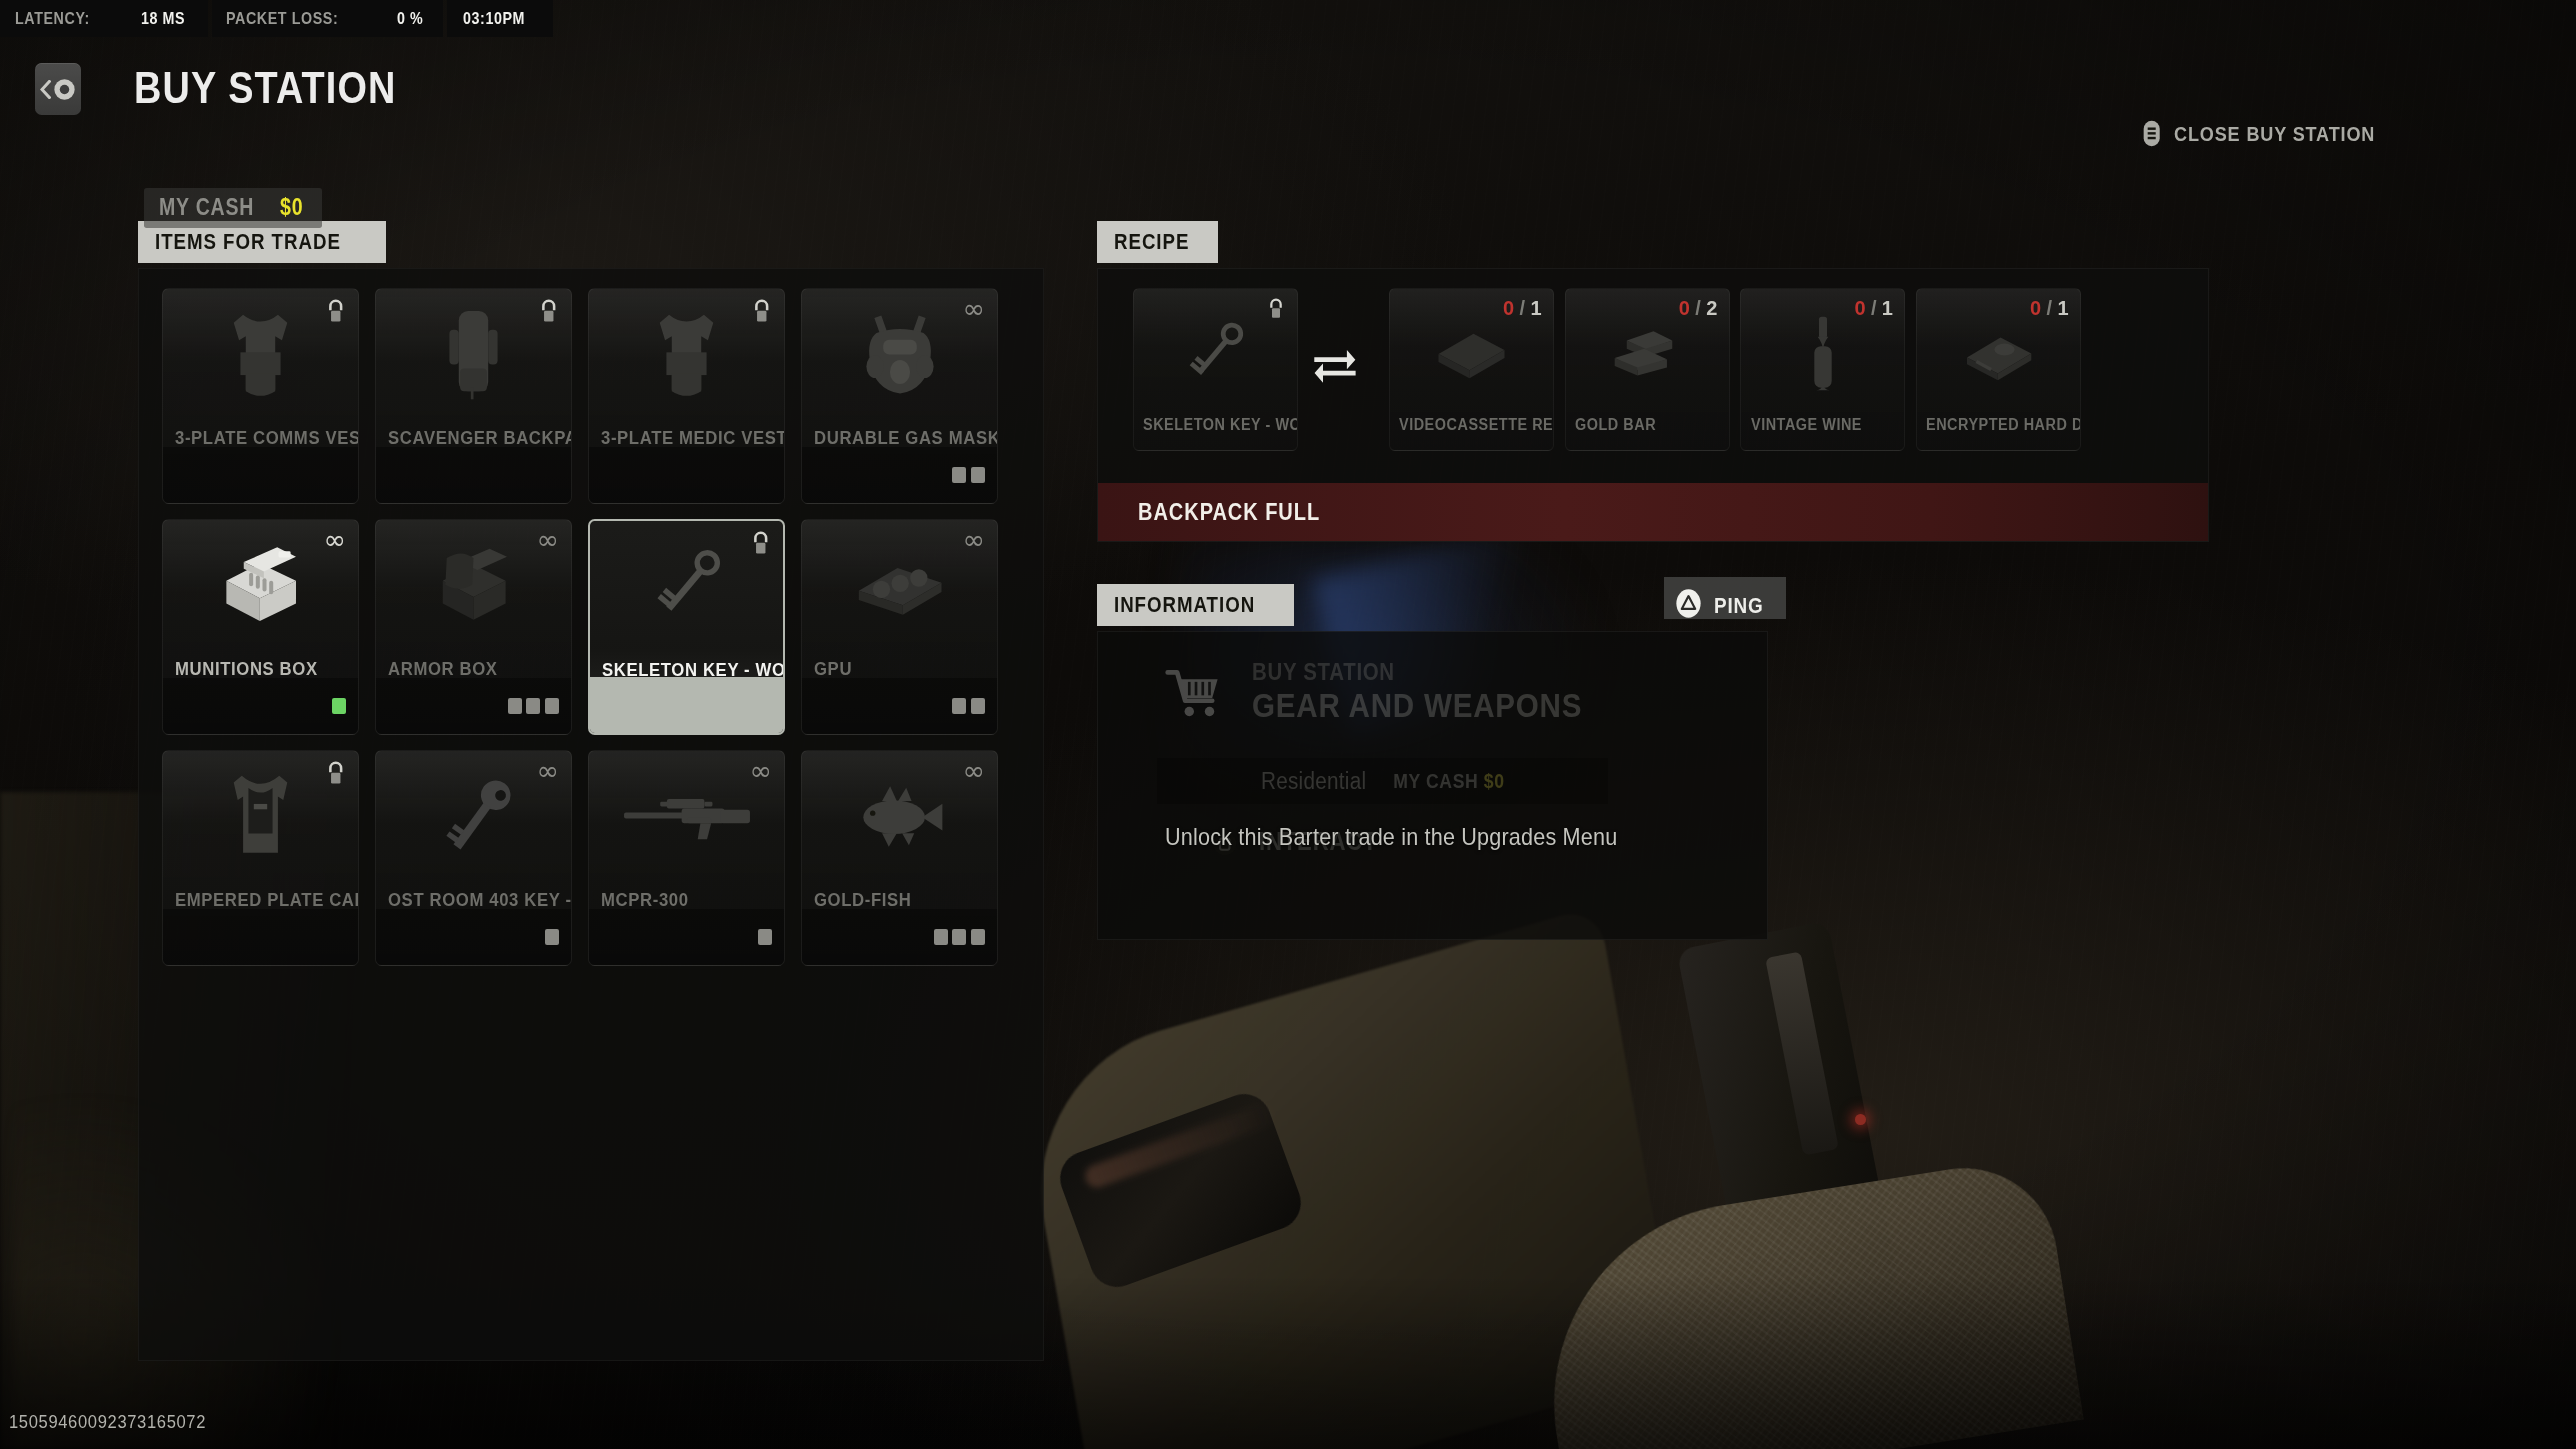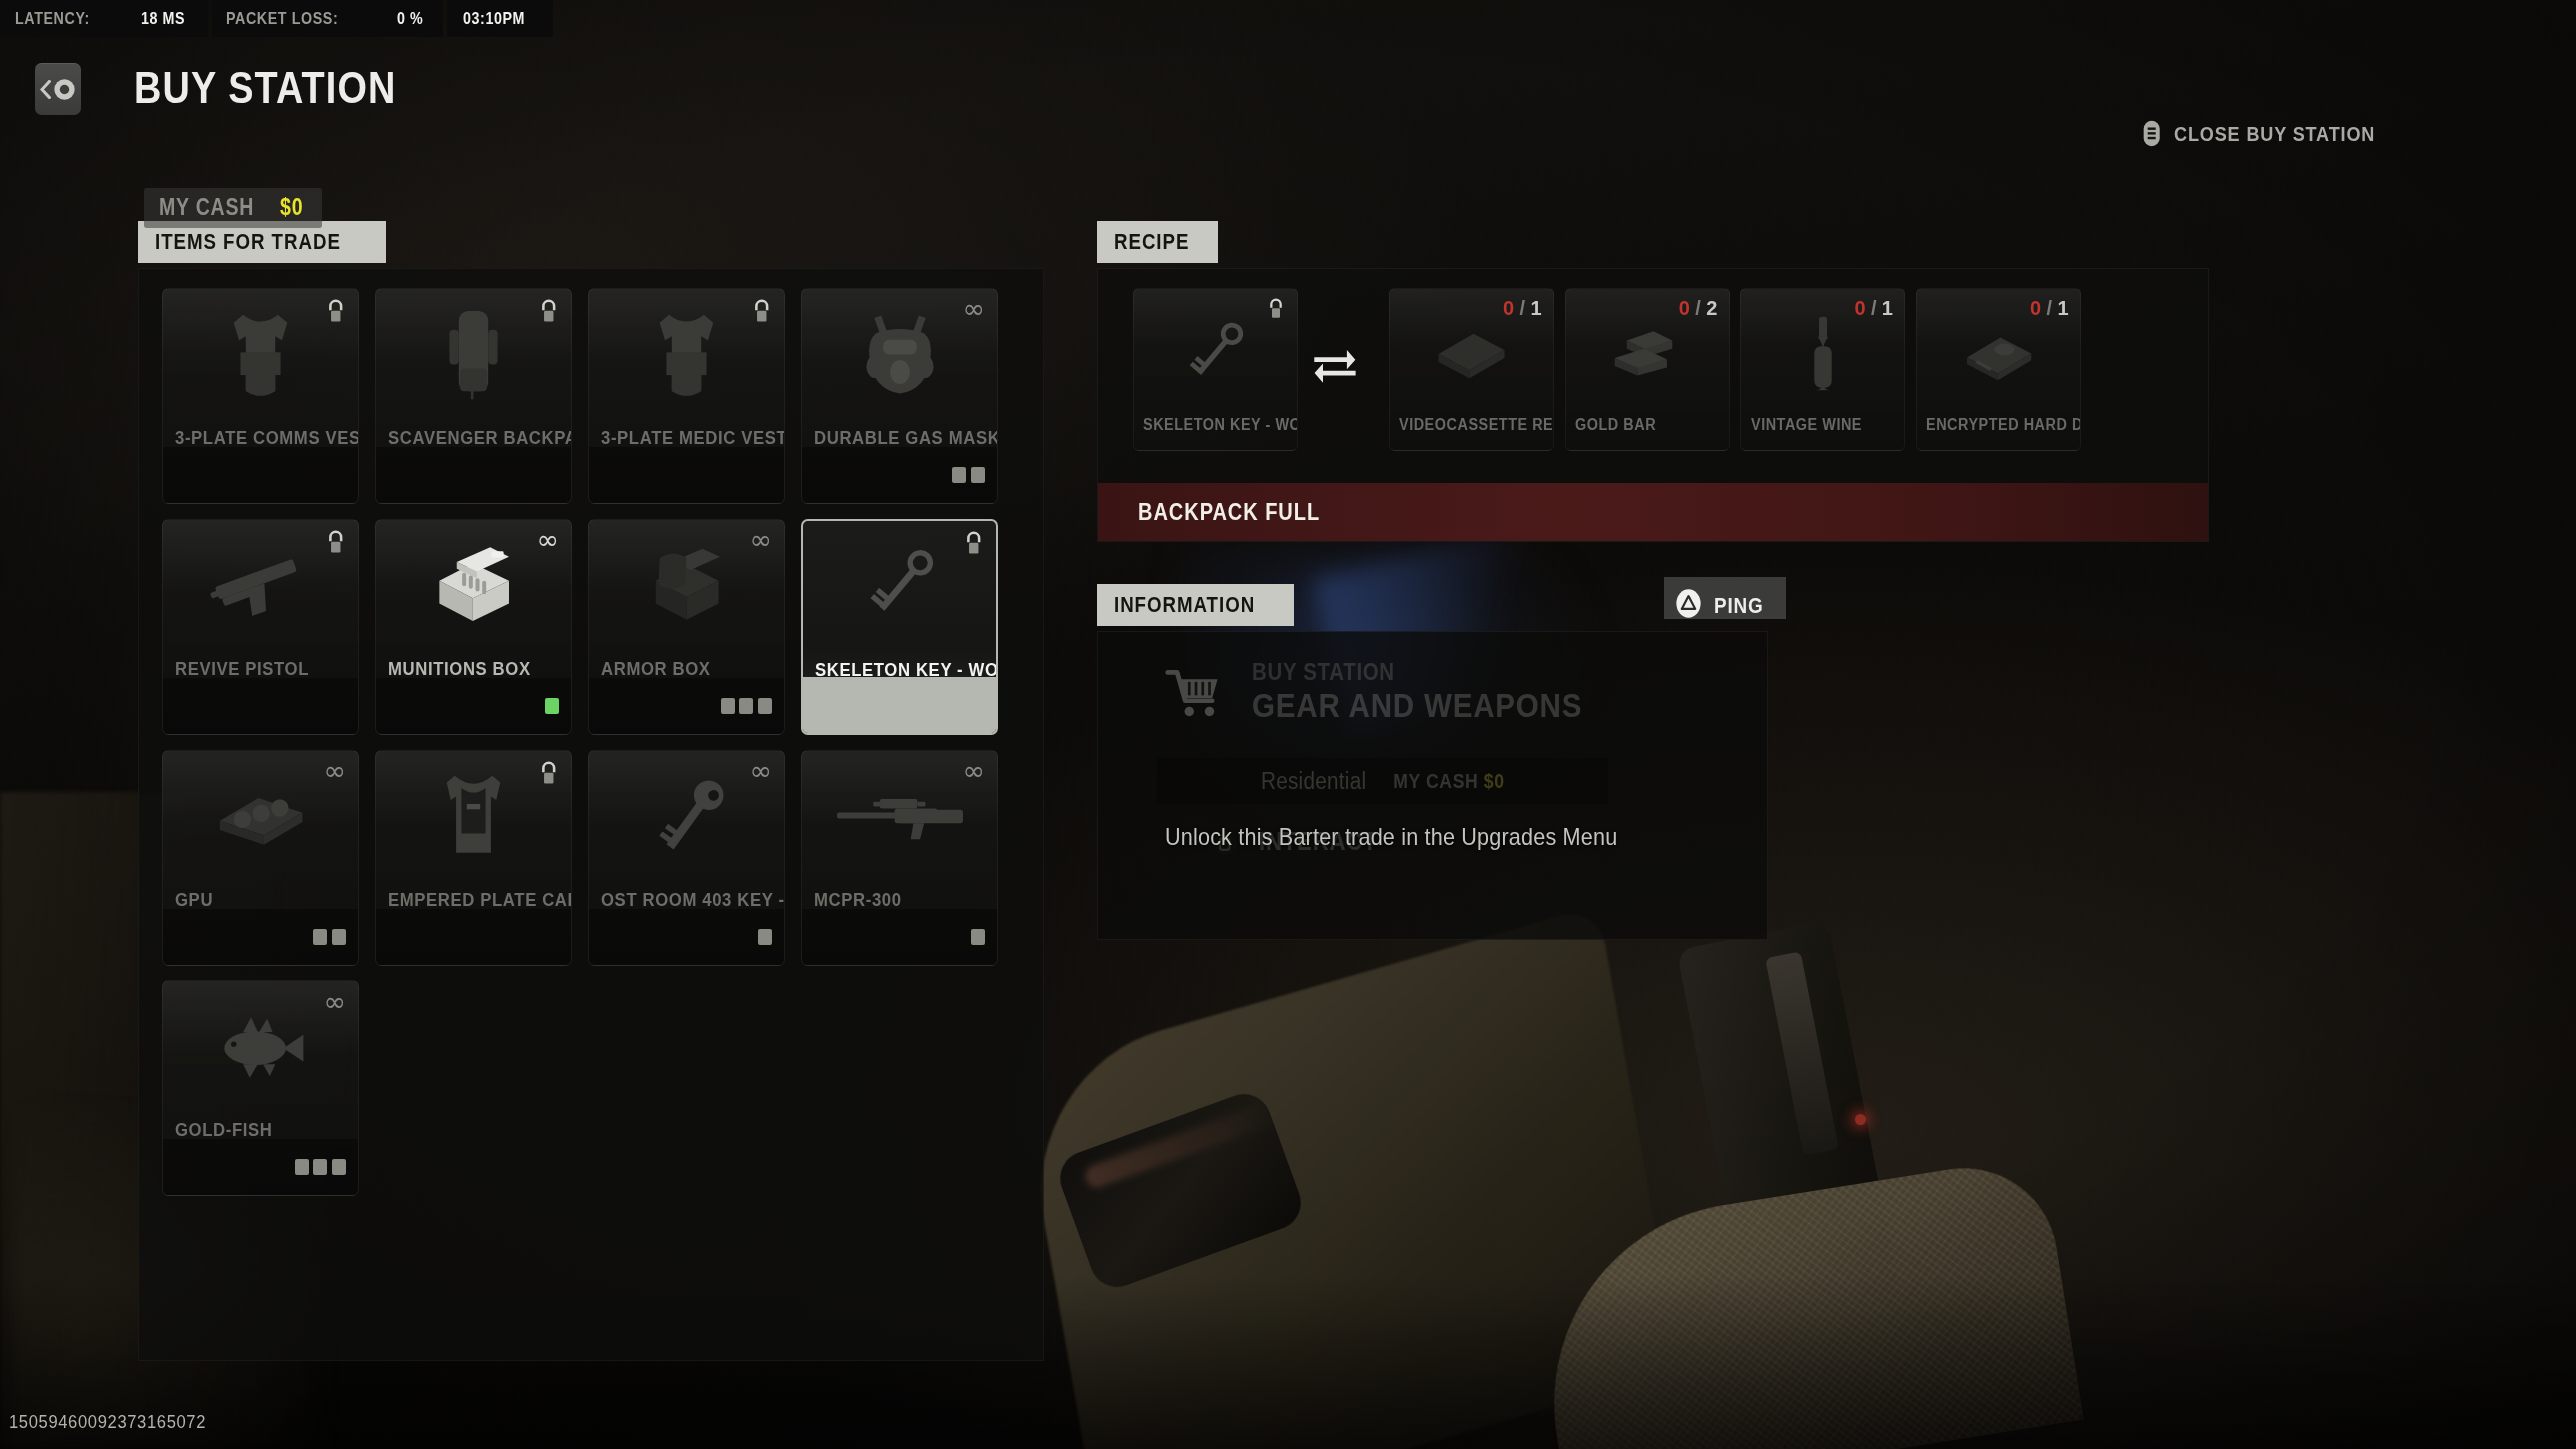--- a/index.html
+++ b/index.html
@@ -477,40 +477,20 @@
               <ellipse cx="24" cy="84" rx="13" ry="17"></ellipse>
               <ellipse cx="98" cy="84" rx="13" ry="17"></ellipse>
             </g>
           </svg>
         </div>
         <div class="nm">DURABLE GAS MASK</div>
         <div class="footer">
           <div class="slot"></div>
           <div class="slot"></div>
         </div>
-      </div>
-      <div class="card">
-        <div class="corner">
-          <svg width="21.5" height="27" viewBox="0 0 32 40">
-            <path d="M8 18 V12 a8 8 0 0 1 16 0 V18" stroke="#d2d2cc" stroke-width="3.8" fill="none"></path>
-            <rect x="9" y="19" width="14" height="16" rx="2" fill="#8e8e89"></rect>
-          </svg>
-        </div>
-        <div class="art">
-          <svg width="101" height="64" viewBox="0 0 150 96">
-            <g fill="#3b3b38" transform="rotate(-20 75 48)">
-              <rect x="10" y="26" width="124" height="20" rx="4"></rect>
-              <rect x="14" y="46" width="46" height="12" rx="3"></rect>
-              <path d="M56 46 l26 0 l-12 40 l-22 0 Z"></path>
-              <rect x="0" y="32" width="20" height="9" rx="3"></rect>
-            </g>
-          </svg>
-        </div>
-        <div class="nm">REVIVE PISTOL</div>
-        <div class="footer"></div>
       </div>
       <div class="card bright">
         <div class="corner">
           <span class="inf">∞</span>
         </div>
         <div class="art" style="filter: brightness(1);">
           <svg width="93" height="87" viewBox="0 0 138 130">
             <g>
               <path d="M18 58 l50 -26 l54 26 l-54 26 Z" fill="#d8d8d4"></path>
               <path d="M18 58 v34 l50 26 v-34 Z" fill="#b8b8b3"></path>

